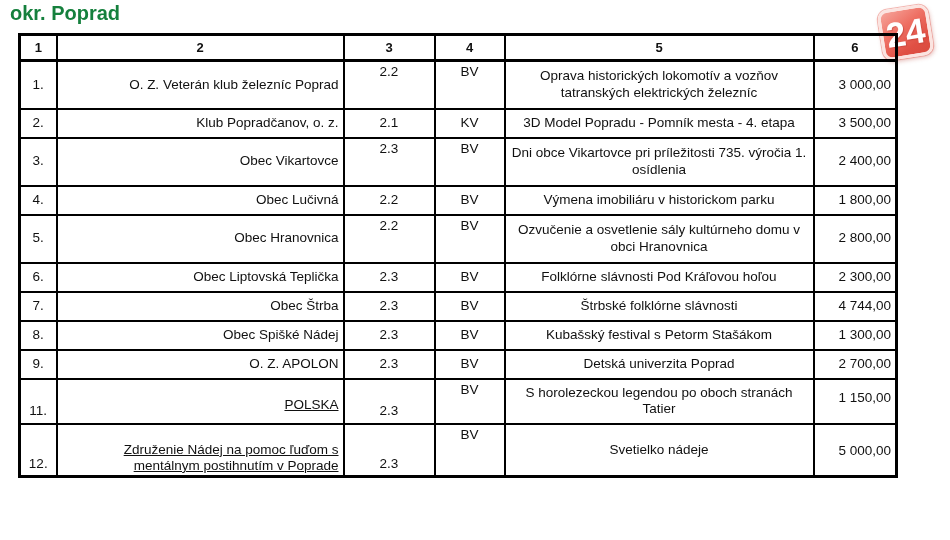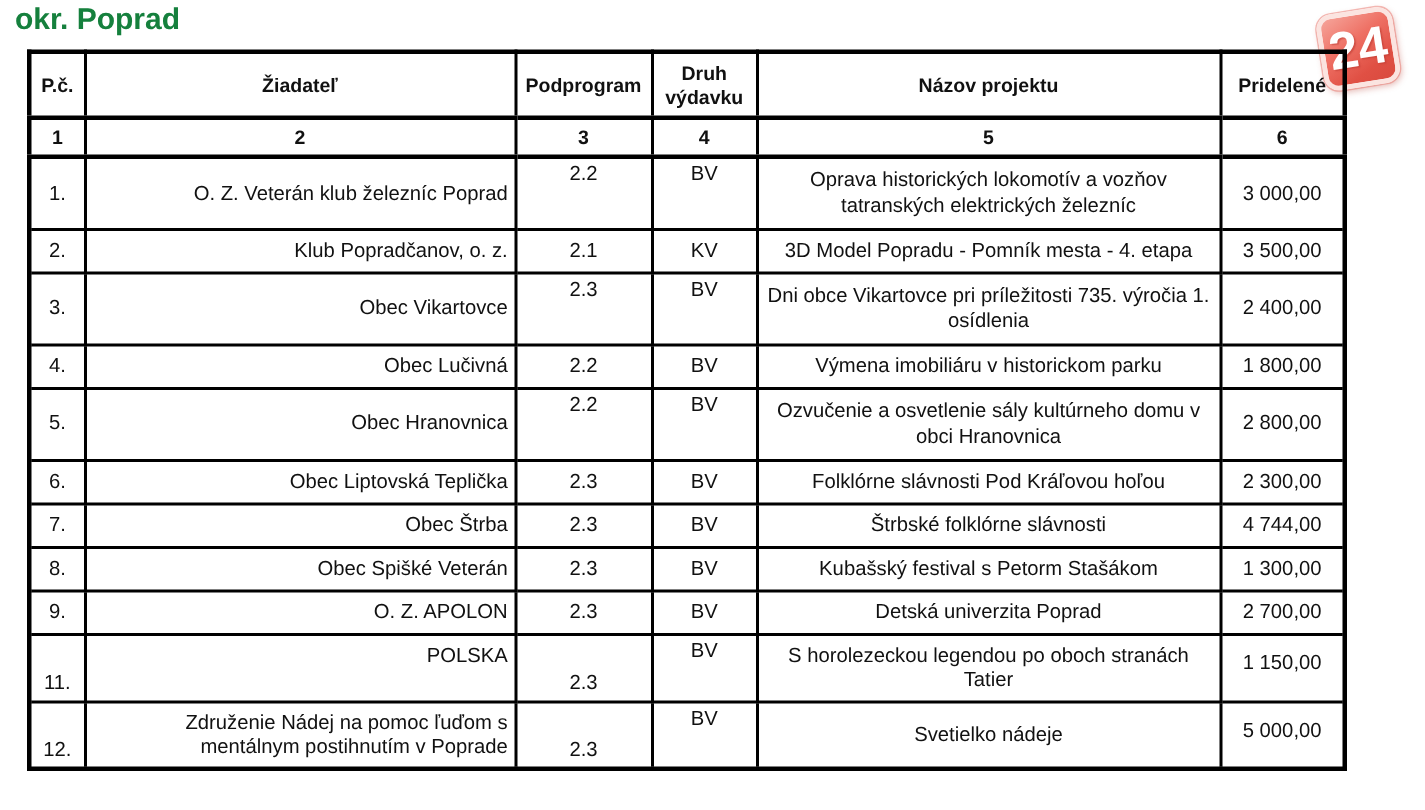--- a/index.html
+++ b/index.html
@@ -43,28 +43,28 @@
   tr.row-num{height:26px;}
   tr.row-num td{
     font-weight:bold;text-align:center;font-size:13px;
     border-bottom:3px solid #000;
   }
   td.c-no{text-align:center;}
   td.c-applicant{text-align:right;}
   td.c-subprogram{text-align:center;}
   td.c-expense{text-align:center;}
   td.c-project{text-align:center;}
-  td.c-amount{text-align:center;}
+  td.c-amount{text-align:right;}
   tr.v-plain{height:29px;}
   tr.v-twoline{height:48px;}
   tr.v-twoline td.c-subprogram,
   tr.v-twoline td.c-expense{vertical-align:top;padding-top:2px;}
   tr.v-tall{height:45px;}
   tr.v-tall td.c-no{vertical-align:bottom;padding-bottom:3px;}
-  tr.v-tall td.c-applicant{vertical-align:top;padding-top:5px;}
+  tr.v-tall td.c-applicant{vertical-align:top;padding-top:17px;text-decoration:underline;}
   tr.v-tall td.c-subprogram{vertical-align:bottom;padding-bottom:3px;}
   tr.v-tall td.c-expense{vertical-align:top;padding-top:2px;}
   tr.v-tall td.c-amount{vertical-align:bottom;padding-bottom:16px;}
 </style>
 </head>
 <body>
 
 <div class="page-title">okr. Poprad</div>
 
 <div class="badge24">
@@ -75,28 +75,20 @@
   <table class="grants">
     <colgroup>
       <col style="width:37px">
         <col style="width:287px">
         <col style="width:91px">
       <col style="width:70px">
         <col style="width:309px">
         <col style="width:83px">
     </colgroup>
     <tbody>
-        <tr class="row-head">
-          <td class="c-no">P.č.</td>
-          <td class="c-applicant">Žiadateľ</td>
-          <td class="c-subprogram">Podprogram</td>
-          <td class="c-expense">Druh výdavku</td>
-          <td class="c-project">Názov projektu</td>
-          <td class="c-amount">Pridelené</td>
-        </tr>
         <tr class="row-num">
           <td class="c-no">1</td>
           <td class="c-applicant">2</td>
           <td class="c-subprogram">3</td>
           <td class="c-expense">4</td>
           <td class="c-project">5</td>
           <td class="c-amount">6</td>
         </tr>
         <tr class="v-twoline">
           <td class="c-no">1.</td>
@@ -149,21 +141,21 @@
         <tr class="v-plain">
           <td class="c-no">7.</td>
           <td class="c-applicant">Obec Štrba</td>
           <td class="c-subprogram">2.3</td>
           <td class="c-expense">BV</td>
           <td class="c-project">Štrbské folklórne slávnosti</td>
           <td class="c-amount">4 744,00</td>
         </tr>
         <tr class="v-plain">
           <td class="c-no">8.</td>
-          <td class="c-applicant">Obec Spišké Veterán</td>
+          <td class="c-applicant">Obec Spišké Nádej</td>
           <td class="c-subprogram">2.3</td>
           <td class="c-expense">BV</td>
           <td class="c-project">Kubašský festival s Petorm Stašákom</td>
           <td class="c-amount">1 300,00</td>
         </tr>
         <tr class="v-plain">
           <td class="c-no">9.</td>
           <td class="c-applicant">O. Z. APOLON</td>
           <td class="c-subprogram">2.3</td>
           <td class="c-expense">BV</td>

